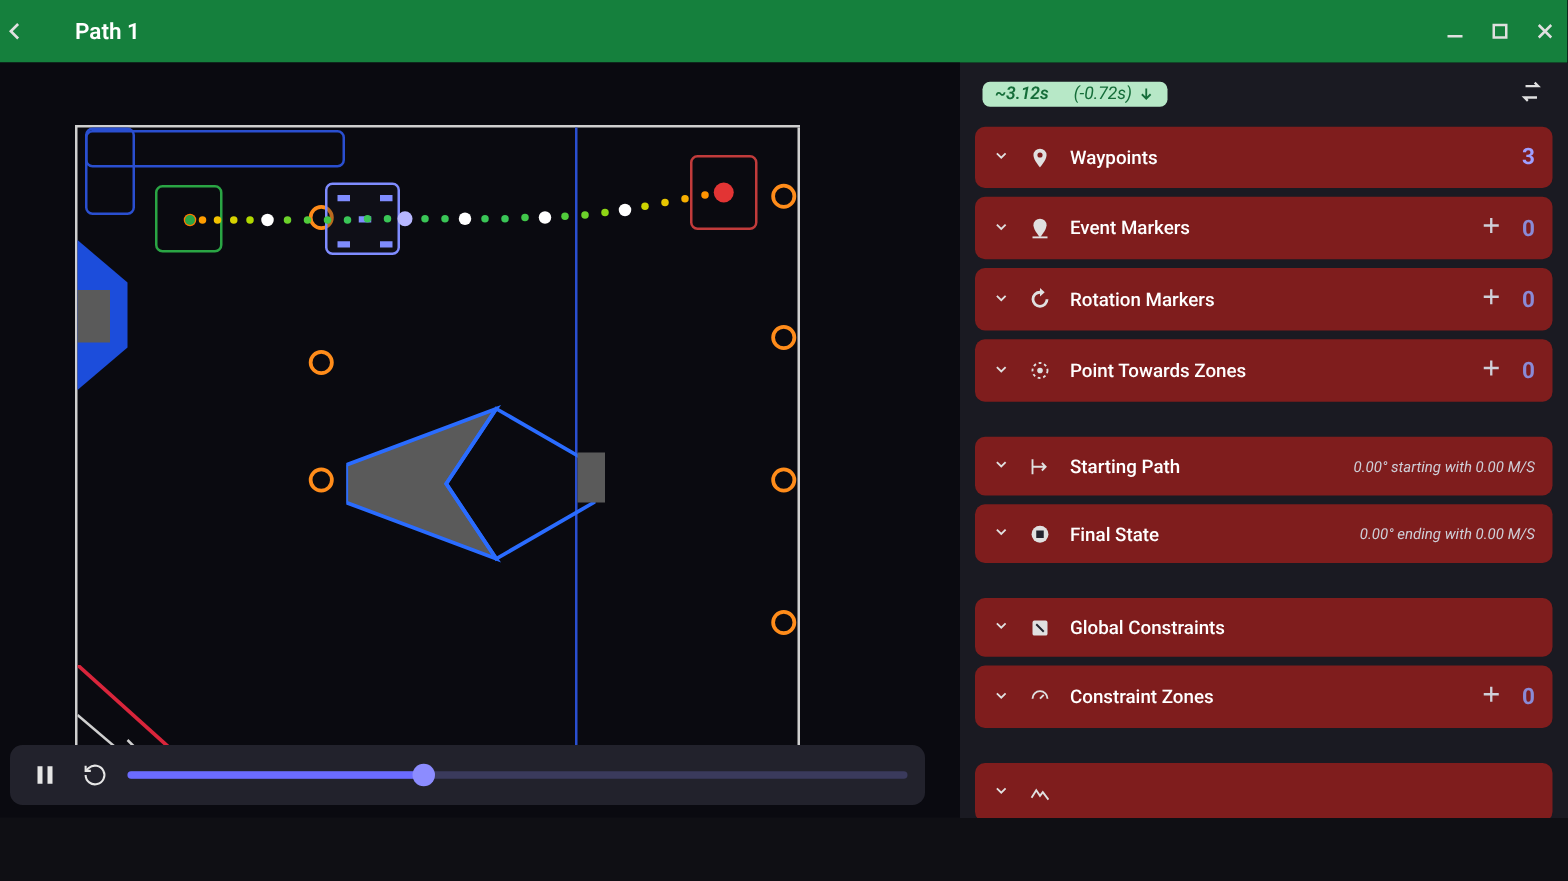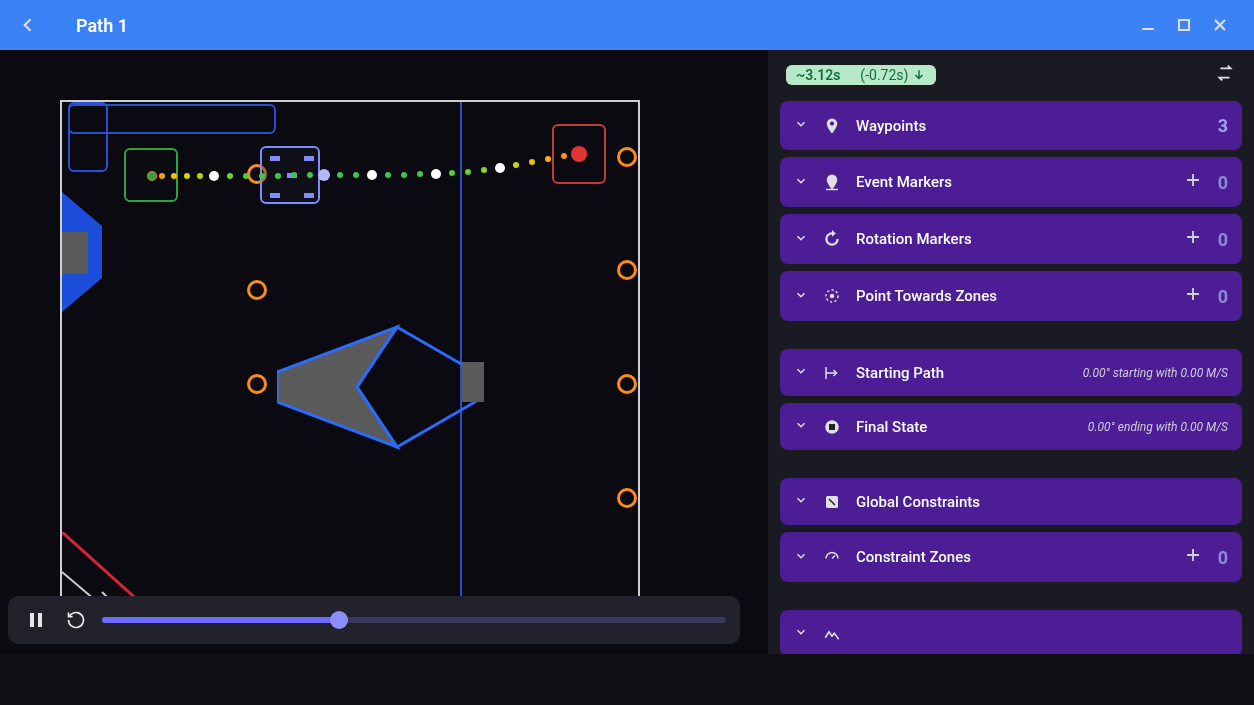--- a/index.html
+++ b/index.html
@@ -1,31 +1,31 @@
 <!DOCTYPE html>
 <html><head>
 <meta charset="utf-8">
 <style>
   * { box-sizing: border-box; margin: 0; padding: 0; font-family: -apple-system, BlinkMacSystemFont, "Segoe UI", Roboto, sans-serif; }
   body { background: #0f0f14; color: #fff; width: 1254px; height: 705px; overflow: hidden; }
-  .titlebar { height: 50px; display: flex; align-items: center; padding: 0 16px; background: #3b82f6; }
+  .titlebar { height: 50px; display: flex; align-items: center; padding: 0 0; background: #15803d; }
   .titlebar .back { width: 24px; height: 24px; cursor: pointer; display:flex; align-items:center; justify-content:center; }
   .titlebar .title { margin-left: 36px; font-weight: 600; font-size: 18px; }
   .titlebar .spacer { flex: 1; }
   .winbtn { width: 36px; height: 36px; display:flex; align-items:center; justify-content:center; cursor:pointer; color:#e0e0e0; }
   .main { display:flex; height: 604px; }
   .canvas-wrap { flex:1; position:relative; background:#0a0a10; }
   .canvas { position:absolute; left:60px; top:50px; width:580px; height:540px; border-top:2px solid #cfcfcf; border-left:2px solid #cfcfcf; }
   .canvas-right-line { position:absolute; right:0; top:0; bottom:0; width:2px; background:#cfcfcf; }
   .canvas-mid-v { position:absolute; top:0; bottom:0; width:2px; background:#2a4fd0; }
   .sidepanel { width: 486px; background:#1a1a22; overflow-y:auto; padding: 12px 8px; }
-  .time-chip { background:#b7e8c7; color:#156d39; border-radius:6px; padding:2px 10px; display:inline-flex; align-items:center; font-weight:600; font-size:14px; }
+  .time-chip { background:#b7e8c7; color:#156d39; border-radius:6px; padding:2px 10px; display:inline-flex; align-items:center; font-weight:600; font-size:14px;font-style:italic; }
   .time-chip span.delta { font-weight:400; margin-left:20px; }
   .time-row { display:flex; align-items:center; justify-content:space-between; padding:0 10px 6px; }
-  .panel-section { background:#4c1d95; border-radius:8px; margin:7px 4px; padding:14px 14px; display:flex; align-items:center; }
+  .panel-section { background:#7f1d1d; border-radius:8px; margin:7px 4px; padding:14px 14px; display:flex; align-items:center; }
   .chevron { margin-right:14px; cursor:pointer; }
   .section-icon { margin-right:14px; display:flex; align-items:center; justify-content:center; width:20px; }
   .section-label { font-size:15px; font-weight:500; flex:1; }
   .count { font-size:18px; font-weight:700; color:#9f9fff; }
   .count-zero { color:#8a8ad6; }
   .addbtn { width:22px; height:22px; margin-right:12px; cursor:pointer; color:#bfbfcf; }
   .state-text { font-size:12px; color:#cfcfd8;font-style:italic; }
   .group-gap { height:14px; }
   .playback { position:absolute; left:8px; bottom:10px; width:732px; height:48px; background:#22222c; border-radius:10px; display:flex; align-items:center; padding:0 14px; gap:12px; }
   .pbtn { width:28px; height:28px; display:flex; align-items:center; justify-content:center; cursor:pointer; color:#e5e5e5; }

